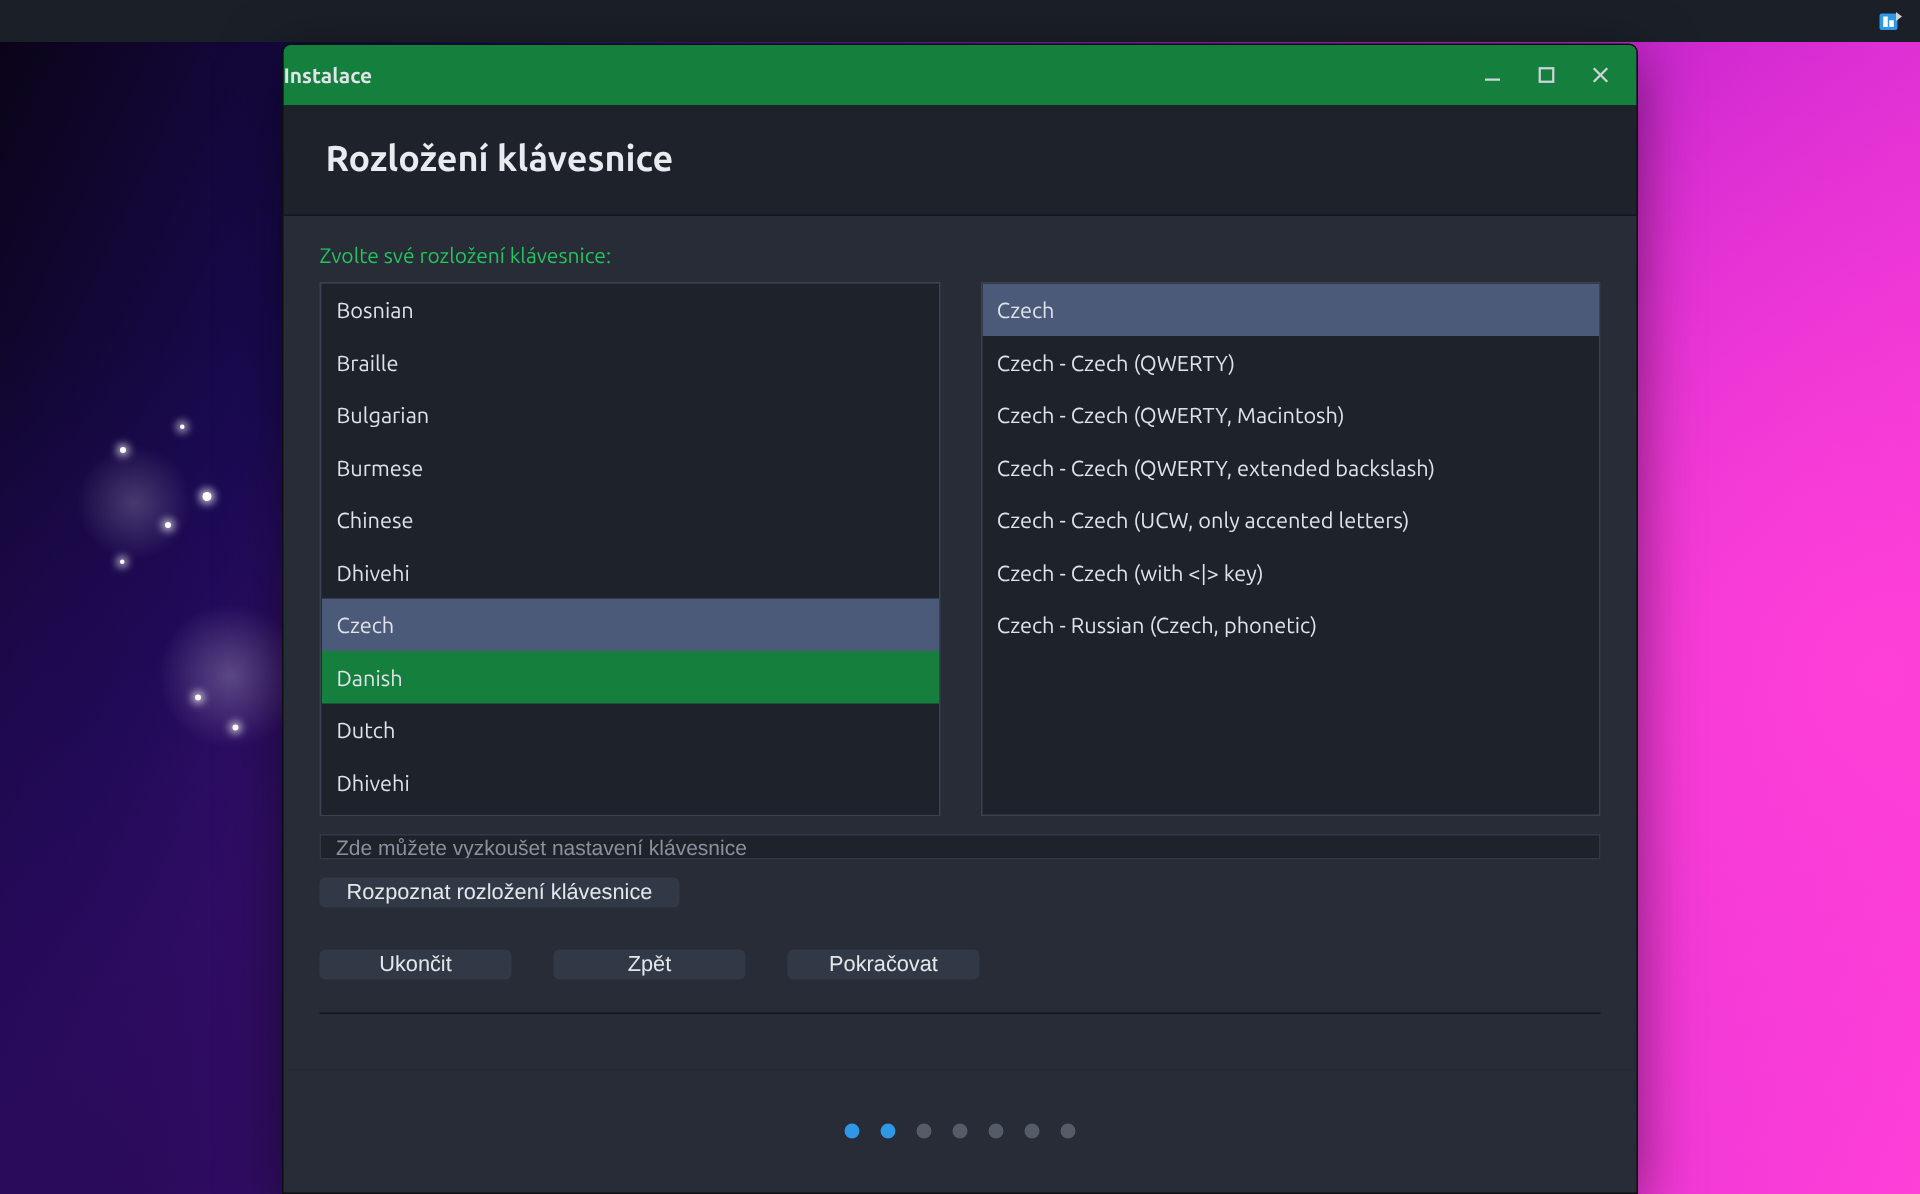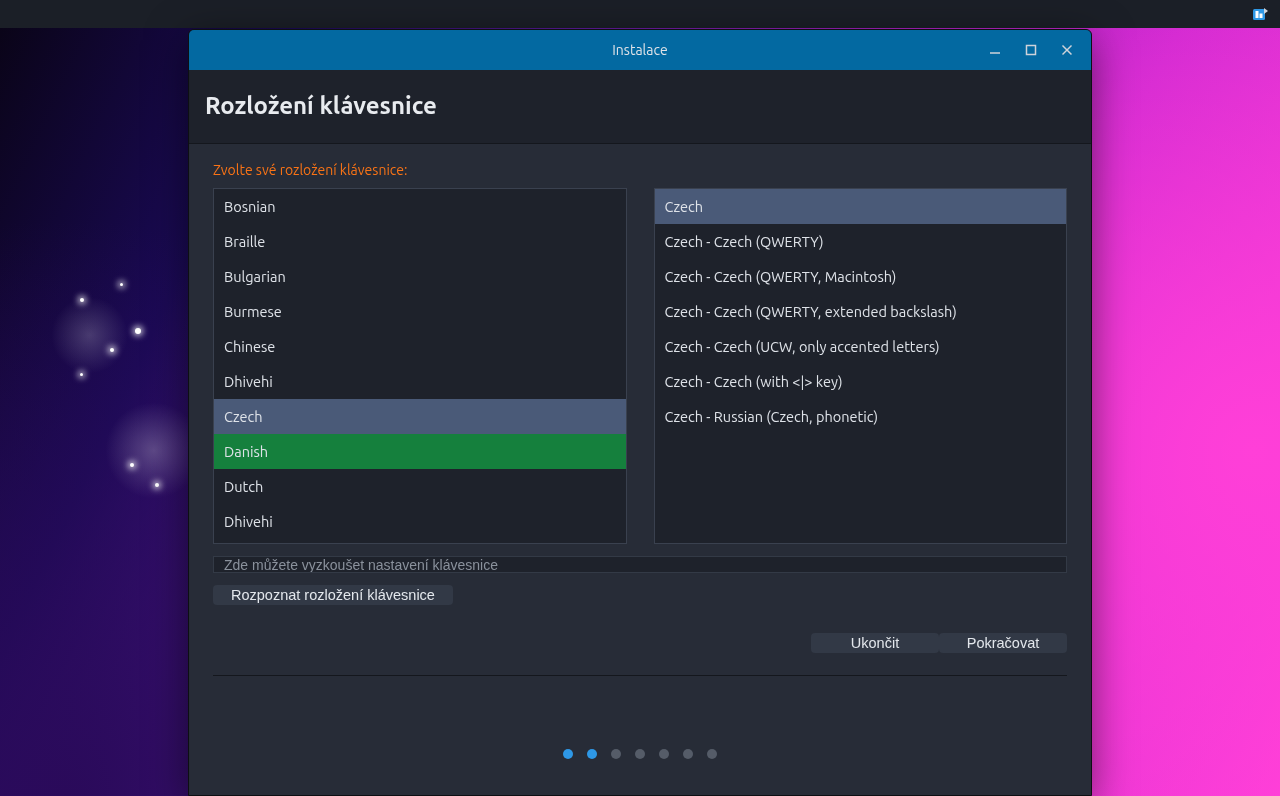--- a/index.html
+++ b/index.html
@@ -27,30 +27,30 @@
   .top-panel { position:absolute; top:0; left:0; right:0; height:28px; background:#1b1f27; display:flex; justify-content:flex-end; align-items:center; padding:0 10px;}
   .tray-icon svg { display:block; }
 
   
   .window {
     position:absolute; top:29px; left:188px; width:904px; height:767px;
     background:#1e222b; border:1px solid #0d0f13; border-radius:6px 6px 0 0;
     box-shadow:0 10px 40px rgba(0,0,0,0.5);
     display:flex; flex-direction:column; overflow:hidden;
   }
-  .titlebar { height:40px; background:#0369a1; display:flex; align-items:center; justify-content:center; position:relative; color:#e0e3e8; font-size:14px; font-weight:400;}
+  .titlebar { height:40px; background:#15803d; display:flex; align-items:center; position:relative; color:#e0e3e8; font-size:14px; font-weight:700;}
   .win-controls { position:absolute; right:6px; top:0; bottom:0; display:flex; align-items:center; gap:0;}
   .win-btn { width:36px; height:40px; display:flex; align-items:center; justify-content:center; color:#cfd3da; cursor:pointer;}
   .win-btn svg { display:block; }
 
-  .heading-area { padding:22px 16px 24px; border-bottom:1px solid #14171d; }
+  .heading-area { padding:22px 28px 24px; border-bottom:1px solid #14171d; }
   .heading-area h1 { color:#e8ebef; font-size:24px; font-weight:600; }
 
   .content { flex:1; display:flex; flex-direction:column; padding:18px 24px 0; background:#272c37; }
-  .prompt { color:#f97316; font-size:14px; margin-bottom:10px; }
+  .prompt { color:#22c55e; font-size:14px; margin-bottom:10px; }
 
   .lists { display:flex; gap:27px; }
   .listbox {
     flex:1; height:356px; background:#1e222b; border:1px solid #3a414f; overflow-y:auto;
   }
   .listbox::-webkit-scrollbar{width:10px;} .listbox::-webkit-scrollbar-thumb{background:#3a414f;border-radius:5px;}
   .list-item { padding:4px 10px; color:#dfe3e9; font-size:14.5px; line-height:27px; cursor:pointer; white-space:nowrap;}
   .list-item.selected { background:#4a5a78; }
   .list-item.hovered  { background:#15803d; }
 
@@ -59,21 +59,21 @@
     color:#dfe3e9; padding:0 10px; font-size:14px; outline:none;
   }
   .test-input::placeholder { color:#8a919c; }
 
   .detect-row { margin-top:12px; }
   .btn {
     background:#323946; color:#e3e7ec; border:none; padding:0 18px; height:20px;
     font-size:14.5px; border-radius:4px; cursor:pointer;
   }
 
-  .nav-row { margin-top:28px; display:flex; justify-content:flex-end; gap:0; padding-bottom:22px; border-bottom:1px solid #14171d;}
+  .nav-row { margin-top:28px; display:flex; justify-content:flex-start; gap:28px; padding-bottom:22px; border-bottom:1px solid #14171d;}
   .nav-row .btn { width:128px; }
 
   .progress-dots { height:82px; display:flex; align-items:center; justify-content:center; gap:14px; background:#272c37;}
   .dot { width:10px; height:10px; border-radius:50%; background:#555c68; }
   .dot.active { background:#2e98e6; }
 </style>
 </head>
 <body>
 
 <div class="top-panel">
@@ -154,20 +154,21 @@
     </div>
 
     <input class="test-input" type="text" placeholder="Zde můžete vyzkoušet nastavení klávesnice" style="">
 
     <div class="detect-row">
       <button class="btn">Rozpoznat rozložení klávesnice</button>
     </div>
 
     <div class="nav-row">
       <button class="btn">Ukončit</button>
+      <button class="btn">Zpět</button>
       <button class="btn">Pokračovat</button>
     </div>
   </div>
 
   <div class="progress-dots" id="dots">
       <span class="dot active"></span>
       <span class="dot active"></span>
       <span class="dot"></span>
       <span class="dot"></span>
       <span class="dot"></span>

